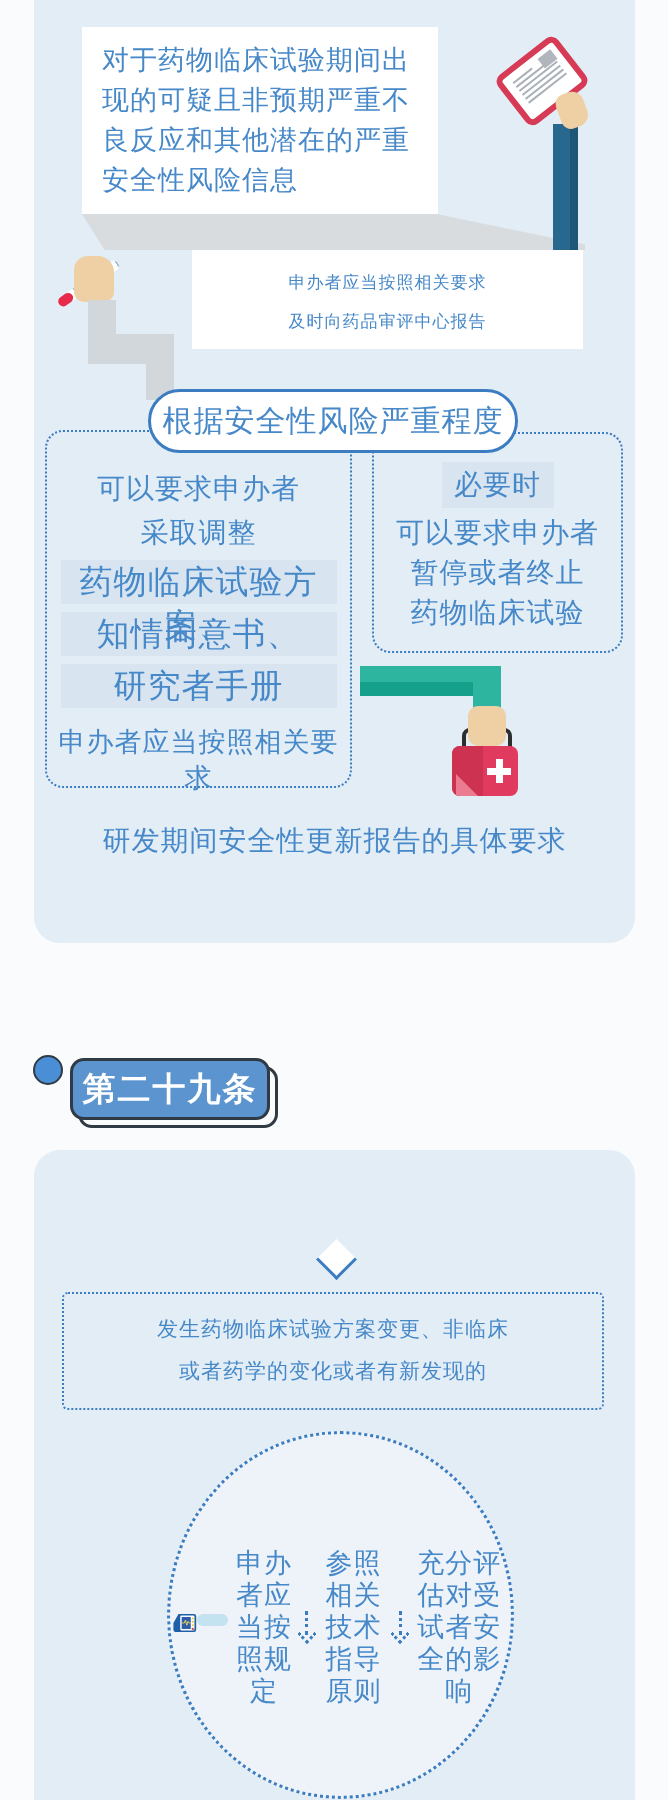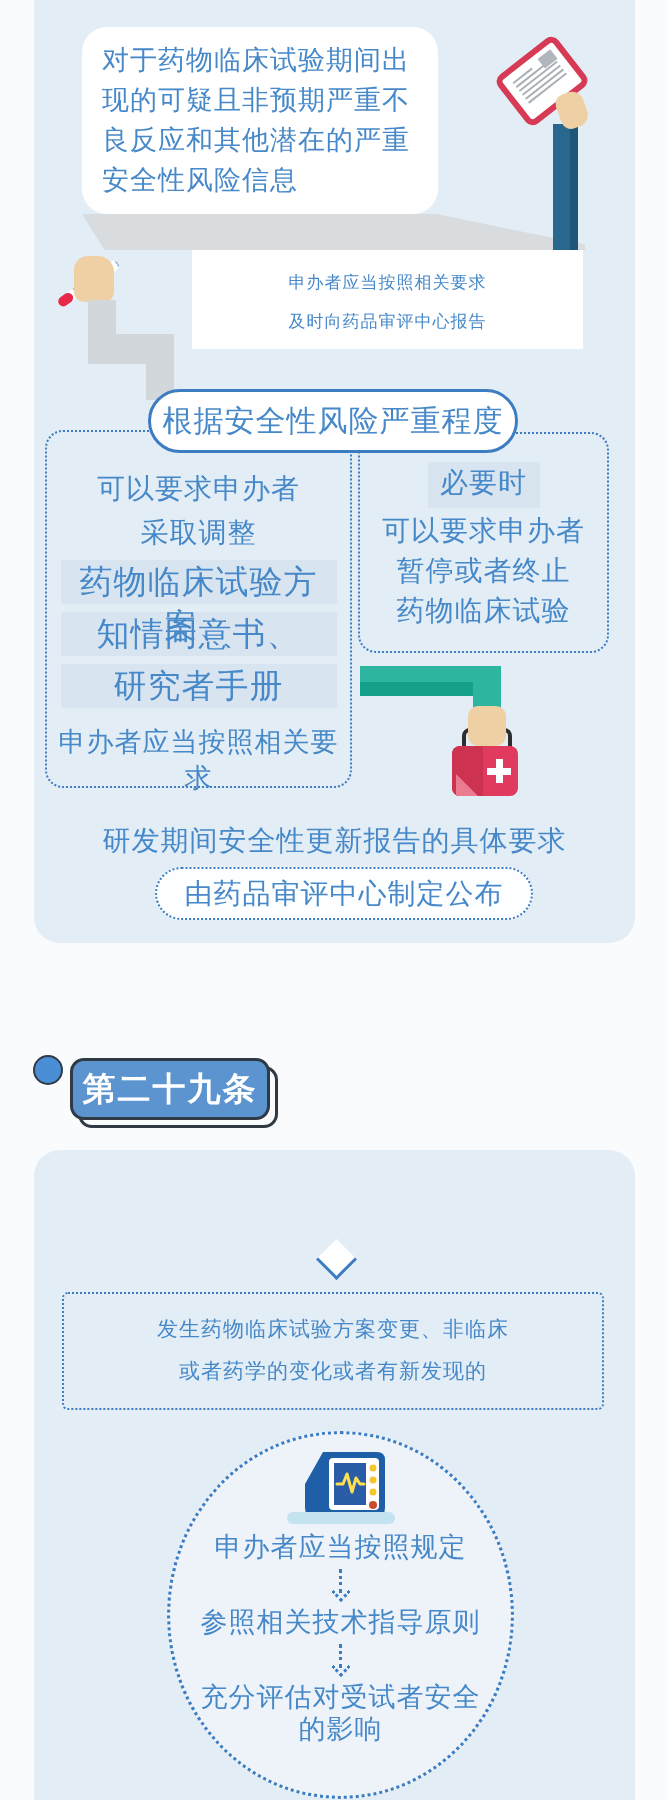--- a/index.html
+++ b/index.html
@@ -11,21 +11,21 @@
   }
   html,body{margin:0;padding:0;background:#fff;}
   .page{position:relative;width:668px;height:1800px;background:#fafbfc;overflow:hidden;
         font-family:"Liberation Sans","DejaVu Sans",sans-serif;color:var(--text-blue);}
   .panel{position:absolute;left:34px;width:601px;background:var(--panel-bg);}
   .panel1{top:0;height:943px;border-radius:0 0 26px 26px;}
   .panel2{top:1150px;height:650px;border-radius:26px 26px 0 0;}
   .abs{position:absolute;}
   .txt{color:var(--text-blue);letter-spacing:1px;}
   .white-box{position:absolute;background:#fff;}
-  .box1{left:48px;top:27px;width:356px;height:187px;padding:13px 10px 0 20px;box-sizing:border-box;border-radius:25px;}
+  .box1{left:48px;top:27px;width:356px;height:187px;padding:13px 10px 0 20px;box-sizing:border-box;}
   .box1 .line{font-size:27px;line-height:40px;white-space:nowrap;}
   .box1-shadow{left:48px;top:214px;width:503px;height:36px;background:var(--shadow-gray);
     clip-path:polygon(0 0,70.5% 0,100% 85%,100% 100%,4.5% 100%);}
   .box2{left:158px;top:250px;width:391px;height:99px;padding-top:13px;box-sizing:border-box;text-align:center;}
   .box2 .line{font-size:17px;line-height:39px;white-space:nowrap;}
 
   
   .doc-arm{left:519px;top:124px;width:25px;height:127px;
     background:linear-gradient(90deg,var(--arm-navy) 70%,var(--arm-navy-dark) 70%);}
   .book{left:470px;top:50px;width:76px;height:62px;background:#fff;border:6px solid #d63a55;
@@ -51,21 +51,21 @@
     border-radius:34px;font-size:30px;line-height:58px;z-index:5;}
   .pill2{left:121px;top:867px;width:378px;height:53px;border:2px dotted var(--border-blue);
     border-radius:27px;font-size:28px;line-height:49px;background:#fdfeff;}
 
   .dashed-box{position:absolute;border:2px dotted var(--border-blue);box-sizing:border-box;text-align:center;}
   .adjust-box{left:11px;top:430px;width:307px;height:358px;border-radius:18px;padding-top:40px;}
   .adjust-box .line{font-size:28px;line-height:34px;margin-bottom:10px;}
   .hl-row{width:276px;height:44px;margin:8px auto 0;background:var(--highlight);
     font-size:33px;line-height:44px;}
   .adjust-footer{margin-top:16px;font-size:27px;}
-  .suspend-box{left:324px;top:432px;width:251px;height:221px;border-radius:18px;padding-top:28px;font-family:Liberation Mono, monospace;}
+  .suspend-box{left:338px;top:432px;width:251px;height:221px;border-radius:18px;padding-top:28px;}
   .badge{width:112px;height:46px;margin:0 auto;background:var(--highlight);font-size:28px;line-height:46px;}
   .suspend-box .line{font-size:28px;line-height:30px;margin-top:10px;}
 
   
   .sleeve-h{left:326px;top:666px;width:141px;height:30px;background:var(--teal);}
   .sleeve-band{left:326px;top:682px;width:127px;height:14px;background:var(--teal-dark);}
   .sleeve-v{left:439px;top:666px;width:28px;height:46px;background:var(--teal);}
   .kit-handle{left:428px;top:728px;width:50px;height:24px;border:4px solid #2e2e2e;border-bottom:none;
     border-radius:8px 8px 0 0;box-sizing:border-box;}
   .kit-hand{left:434px;top:706px;width:38px;height:40px;background:var(--skin);border-radius:10px;}
@@ -91,21 +91,21 @@
   
   .bubble{left:53px;top:40px;width:496px;height:62px;background:#fff;border:3px solid var(--border-blue);
     border-radius:34px;box-sizing:border-box;text-align:center;font-size:28px;line-height:56px;z-index:2;}
   .bubble-tail{left:288px;top:95px;width:26px;height:26px;background:#fff;z-index:3;
     border-right:3px solid var(--border-blue);border-bottom:3px solid var(--border-blue);
     transform:rotate(45deg);}
   .cond-box{left:28px;top:142px;width:542px;height:118px;border-radius:6px;padding-top:14px;}
   .cond-box .line{font-size:21px;line-height:42px;}
   .flow-ellipse{left:133px;top:281px;width:347px;height:368px;border:3px dotted var(--border-blue);
     border-radius:50%;box-sizing:border-box;background:rgba(255,255,255,.35);
-    display:flex;flex-direction:column;align-items:center;padding-top:16px;}
+    display:flex;flex-direction:row;align-items:center;padding-top:16px;}
   .monitor-base{width:108px;height:12px;background:var(--base-blue);border-radius:6px;margin-top:-6px;}
   .flow-step{font-size:27px;line-height:32px;margin-top:7px;text-align:center;max-width:300px;}
   .flow-arrow{display:flex;flex-direction:column;align-items:center;margin-top:6px;}
   .flow-arrow .dotline{width:0;height:24px;border-left:3px dotted var(--border-blue);}
   .flow-arrow .chev{width:11px;height:11px;border-right:3px dotted var(--border-blue);
     border-bottom:3px dotted var(--border-blue);transform:rotate(45deg);margin-top:-8px;}
 </style>
 </head>
 <body>
 
@@ -170,21 +170,20 @@
     <div class="abs sleeve-v"></div>
     <div class="abs kit-handle"></div>
     <div class="abs kit-hand"></div>
     <div class="abs kit">
       <div class="kit-left"></div>
       <div class="kit-pink"></div>
       <div class="kit-plus"></div>
     </div>
 
     <div class="abs req-line txt">研发期间安全性更新报告的具体要求</div>
-    <div class="pill pill2 txt">由药品审评中心制定公布</div>
   </section>
 
   <div class="node-circle"></div>
   <div class="article-btn-shadow"></div>
   <div class="article-btn">第二十九条</div>
 
   <section class="panel panel2">
 
     <div class="abs bubble-tail"></div>
 

